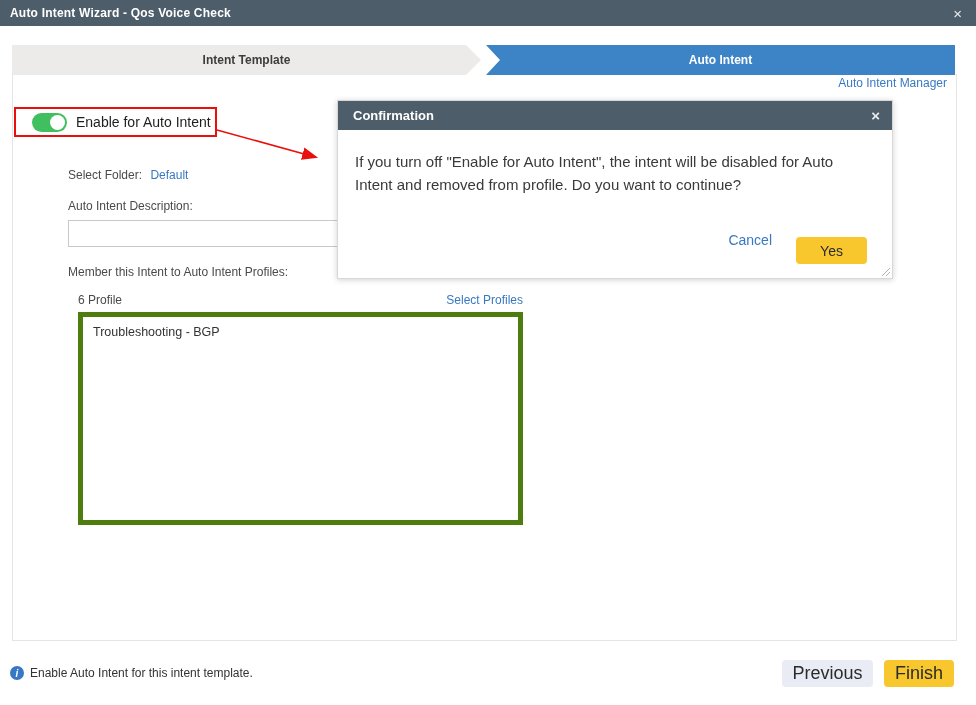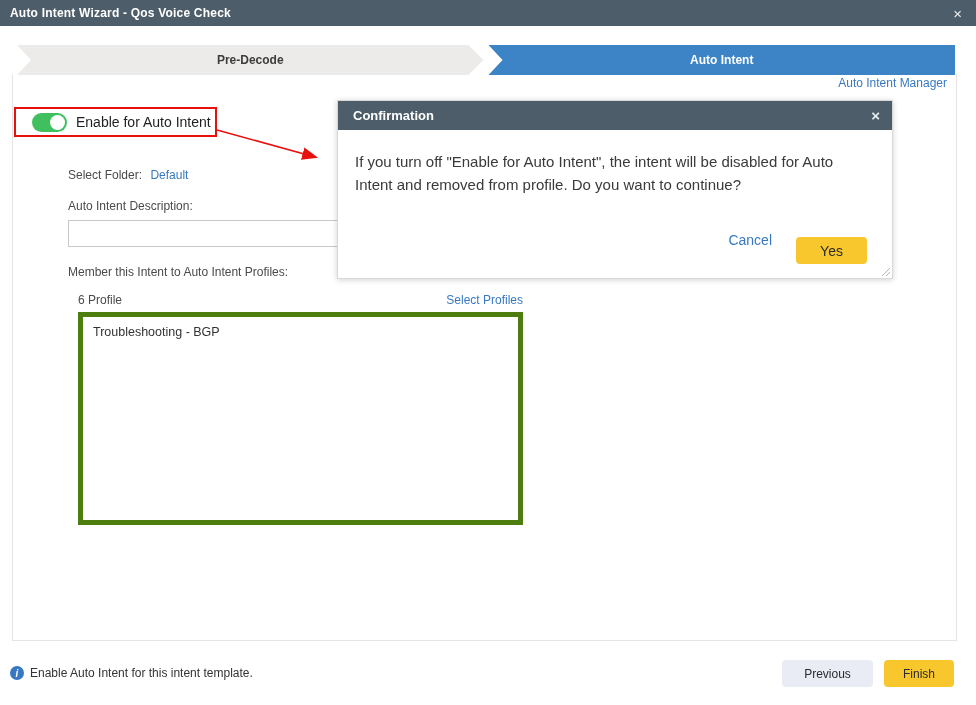--- a/index.html
+++ b/index.html
@@ -93,21 +93,21 @@
     position: absolute; left: 10px; top: 666px;
     display: flex; align-items: center; gap: 6px; font-size: 12px; color: #333;
   }
   .info-circle {
     width: 14px; height: 14px; border-radius: 50%; background: #3878c2;
     color: #fff; font-size: 10px; font-weight: bold; font-style: italic;
     display: flex; align-items: center; justify-content: center; flex: 0 0 auto;
   }
   .btn {
     position: absolute; height: 27px; border: none; border-radius: 4px;
-    font-family: "Liberation Sans", sans-serif; font-size: 12px; color: #2b2b2b;
+    font-family: "Liberation Sans", sans-serif; font-size: 18px; color: #2b2b2b;
     cursor: pointer; display: flex; align-items: center; justify-content: center;
   }
   .btn-previous { left: 782px; top: 660px; width: 91px; background: #e9ecf5; }
   .btn-finish   { left: 884px; top: 660px; width: 70px; background: #f8c62d; }
 
   
   .dialog {
     position: absolute; left: 337px; top: 100px; width: 556px; height: 179px;
     background: #ffffff; border: 1px solid #d8d8d8;
     box-shadow: 0 1px 6px rgba(0,0,0,.18);
@@ -138,22 +138,22 @@
 </style>
 </head>
 <body>
 
 <div class="titlebar">
   <span class="title">Auto Intent Wizard - Qos Voice Check</span>
   <span class="close-x">×</span>
 </div>
 
 <div class="stepper">
-  <div class="step">
-    <span>Pre-Decode</span>
+  <div class="step first">
+    <span>Intent Template</span>
   </div>
   <div class="step last active">
     <span>Auto Intent</span>
   </div>
 </div>
 
 <div class="panel"></div>
 
 <a class="aim-link">Auto Intent Manager</a>
 

